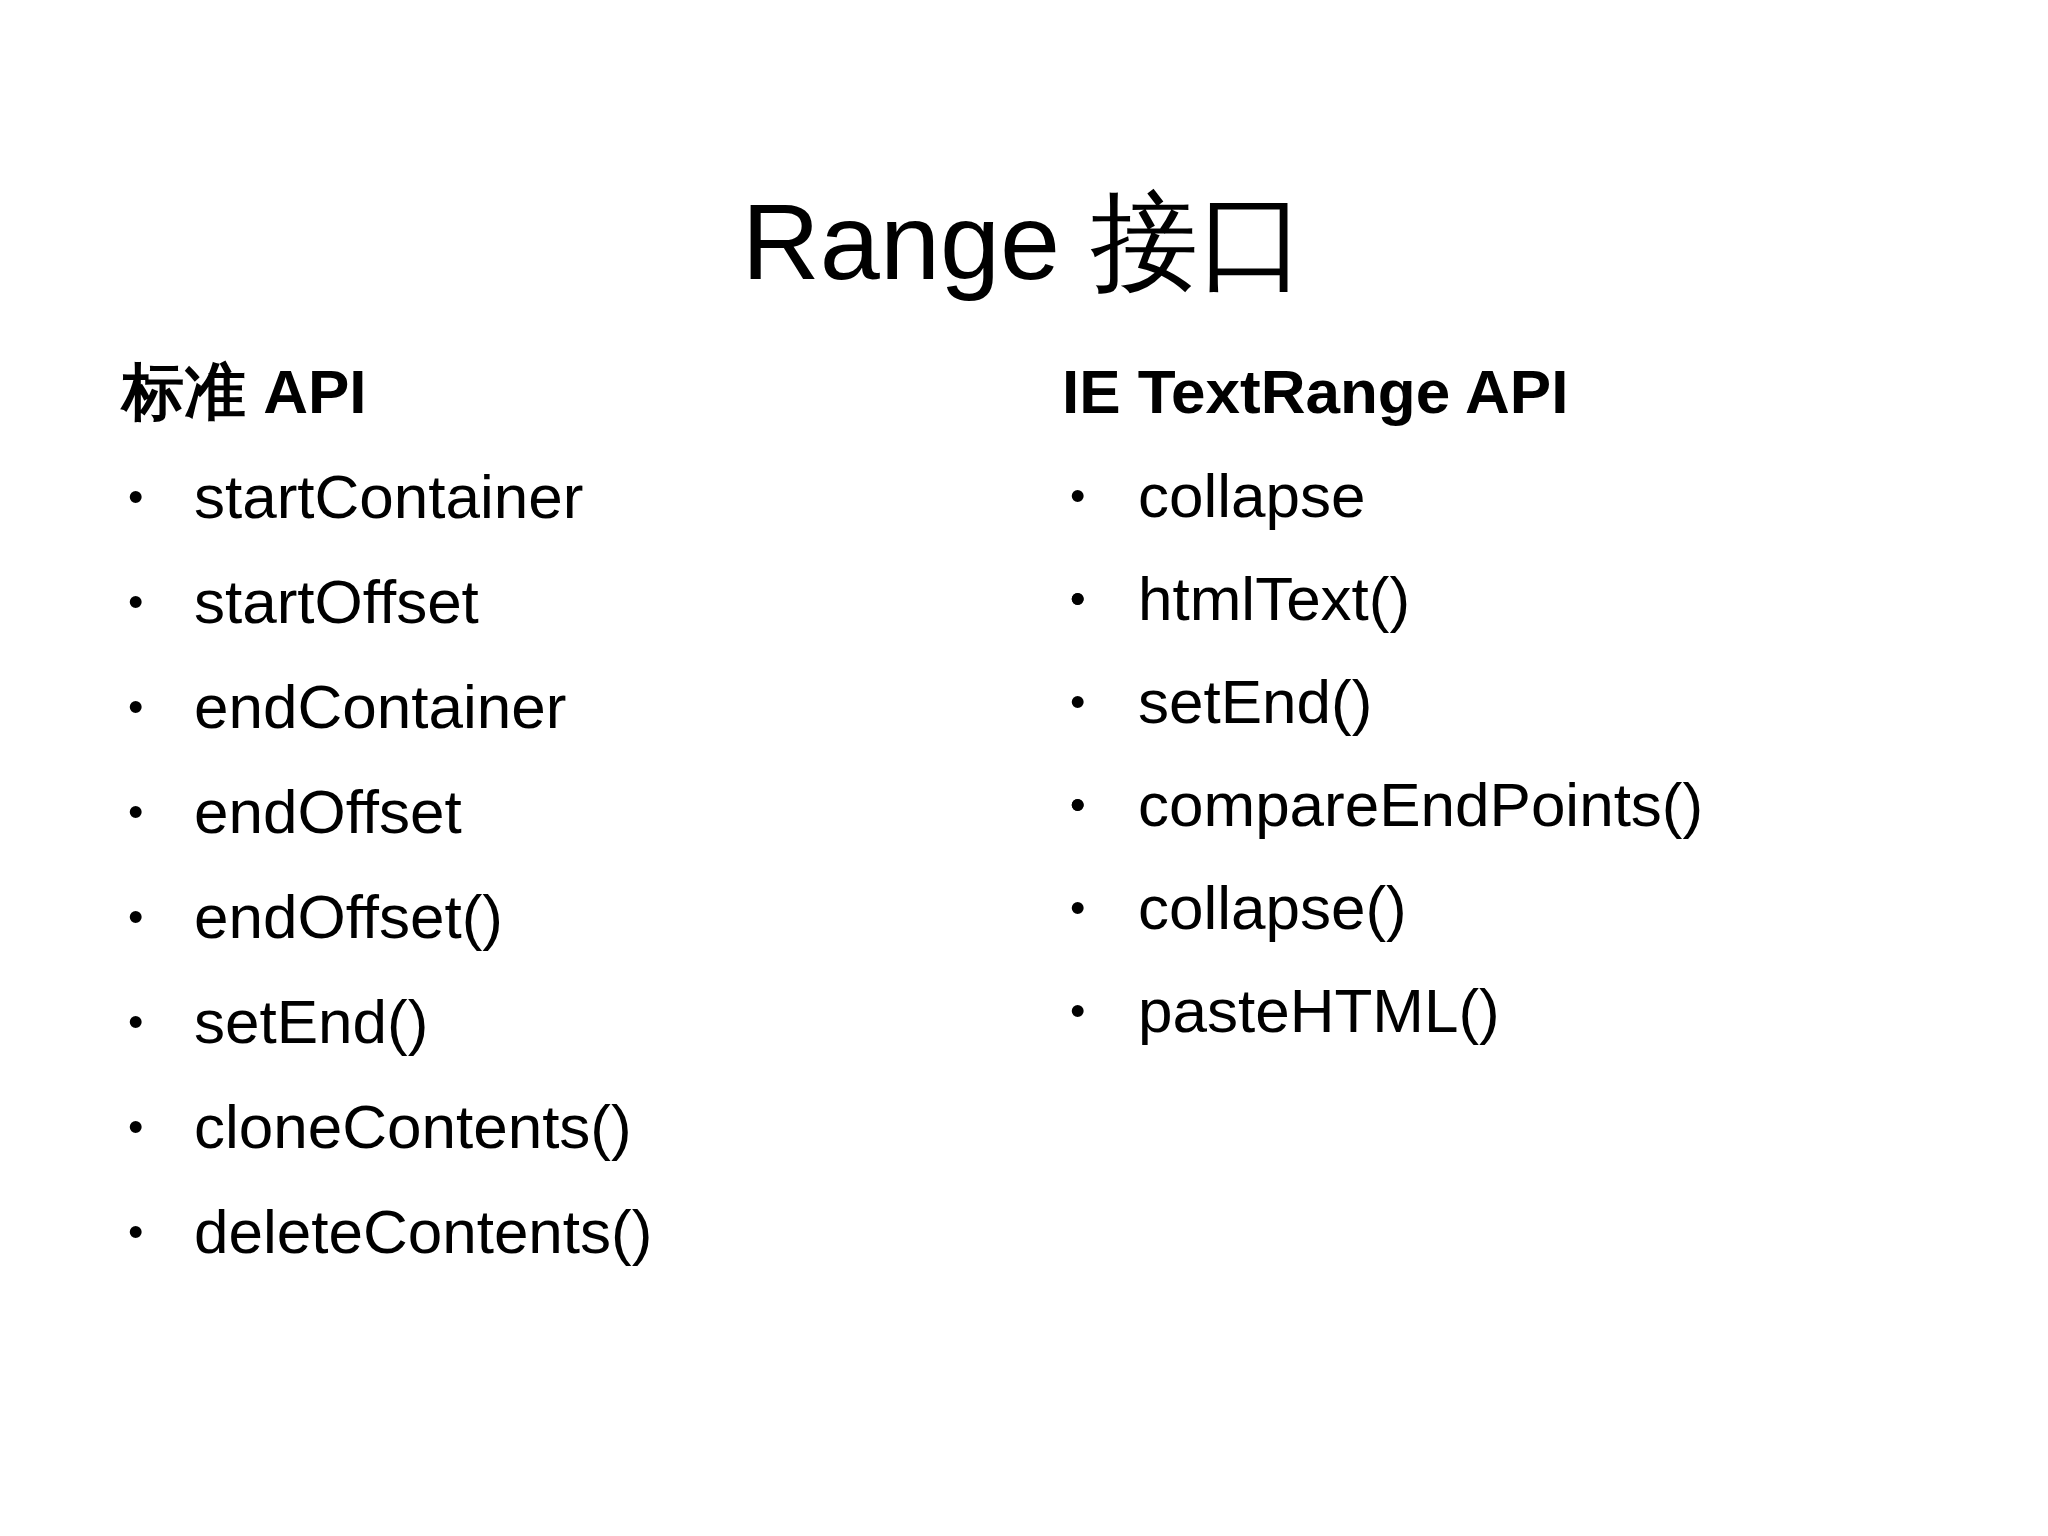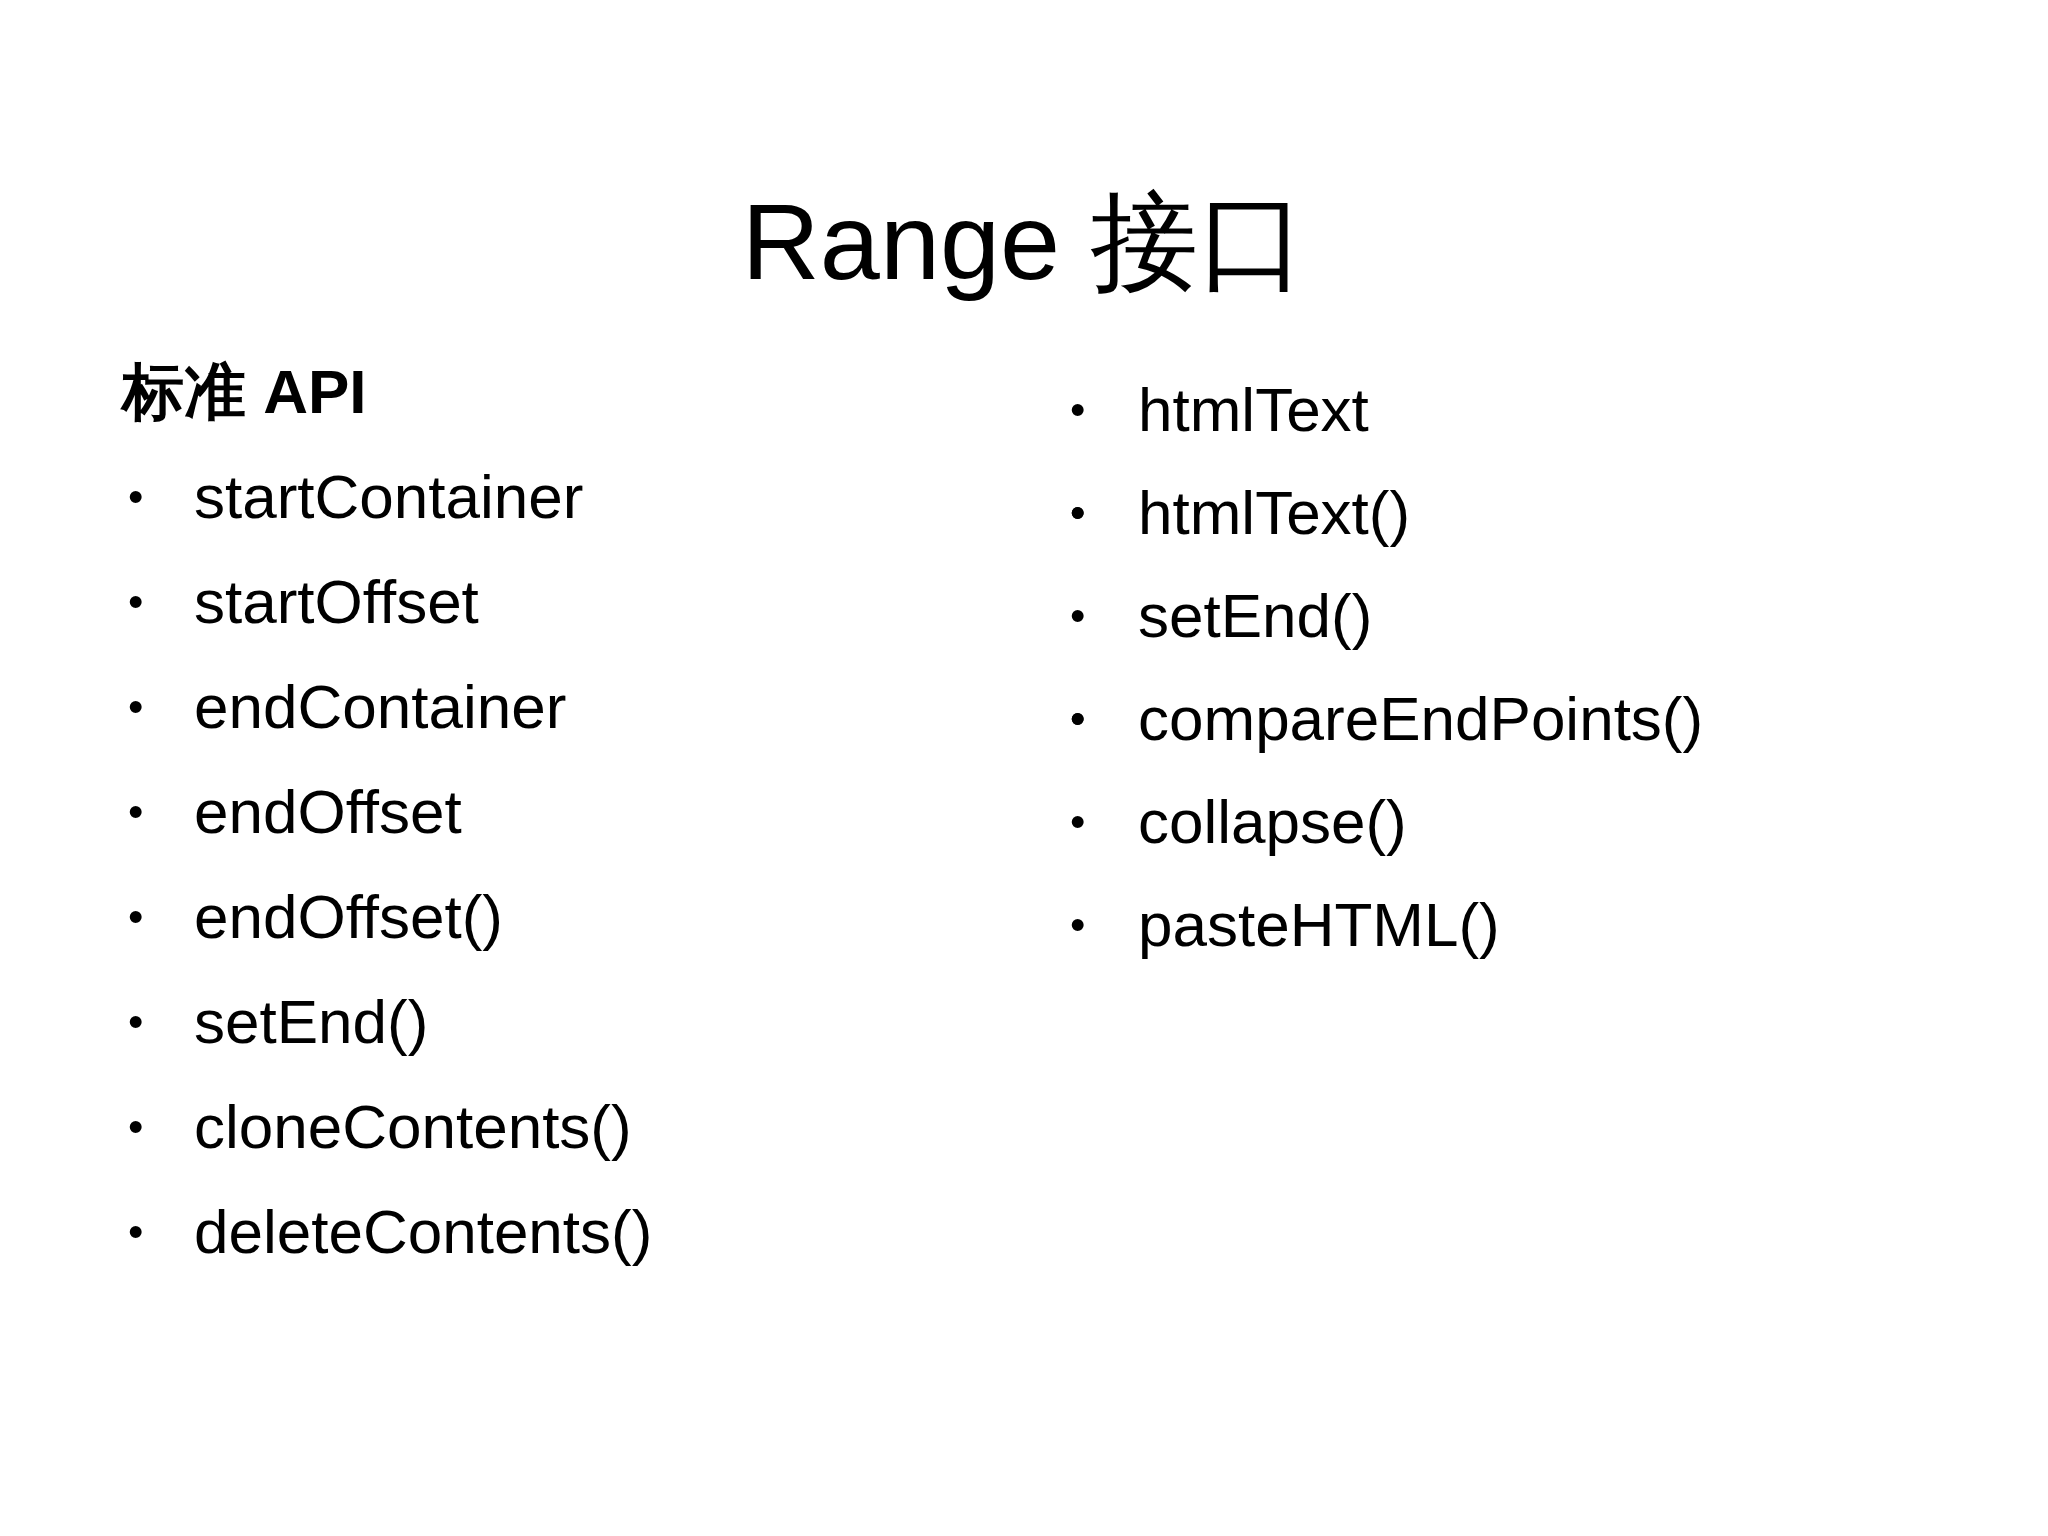--- a/index.html
+++ b/index.html
@@ -137,24 +137,27 @@
           <span class="bullet-text">cloneContents()</span>
         </li>
         <li class="bullet-item">
           <span class="bullet-dot">•</span>
           <span class="bullet-text">deleteContents()</span>
         </li>
       </ul>
     </div>
 
     <div class="column column-right">
+      <div class="column-heading">
+        <span>IE TextRange API</span>
+      </div>
       <ul class="bullet-list">
         <li class="bullet-item">
           <span class="bullet-dot">•</span>
-          <span class="bullet-text">htmlText</span>
+          <span class="bullet-text">collapse</span>
         </li>
         <li class="bullet-item">
           <span class="bullet-dot">•</span>
         </li>
         <li class="bullet-item">
           <span class="bullet-dot">•</span>
           <span class="bullet-text">htmlText()</span>
         </li>
         <li class="bullet-item">
           <span class="bullet-dot">•</span>

